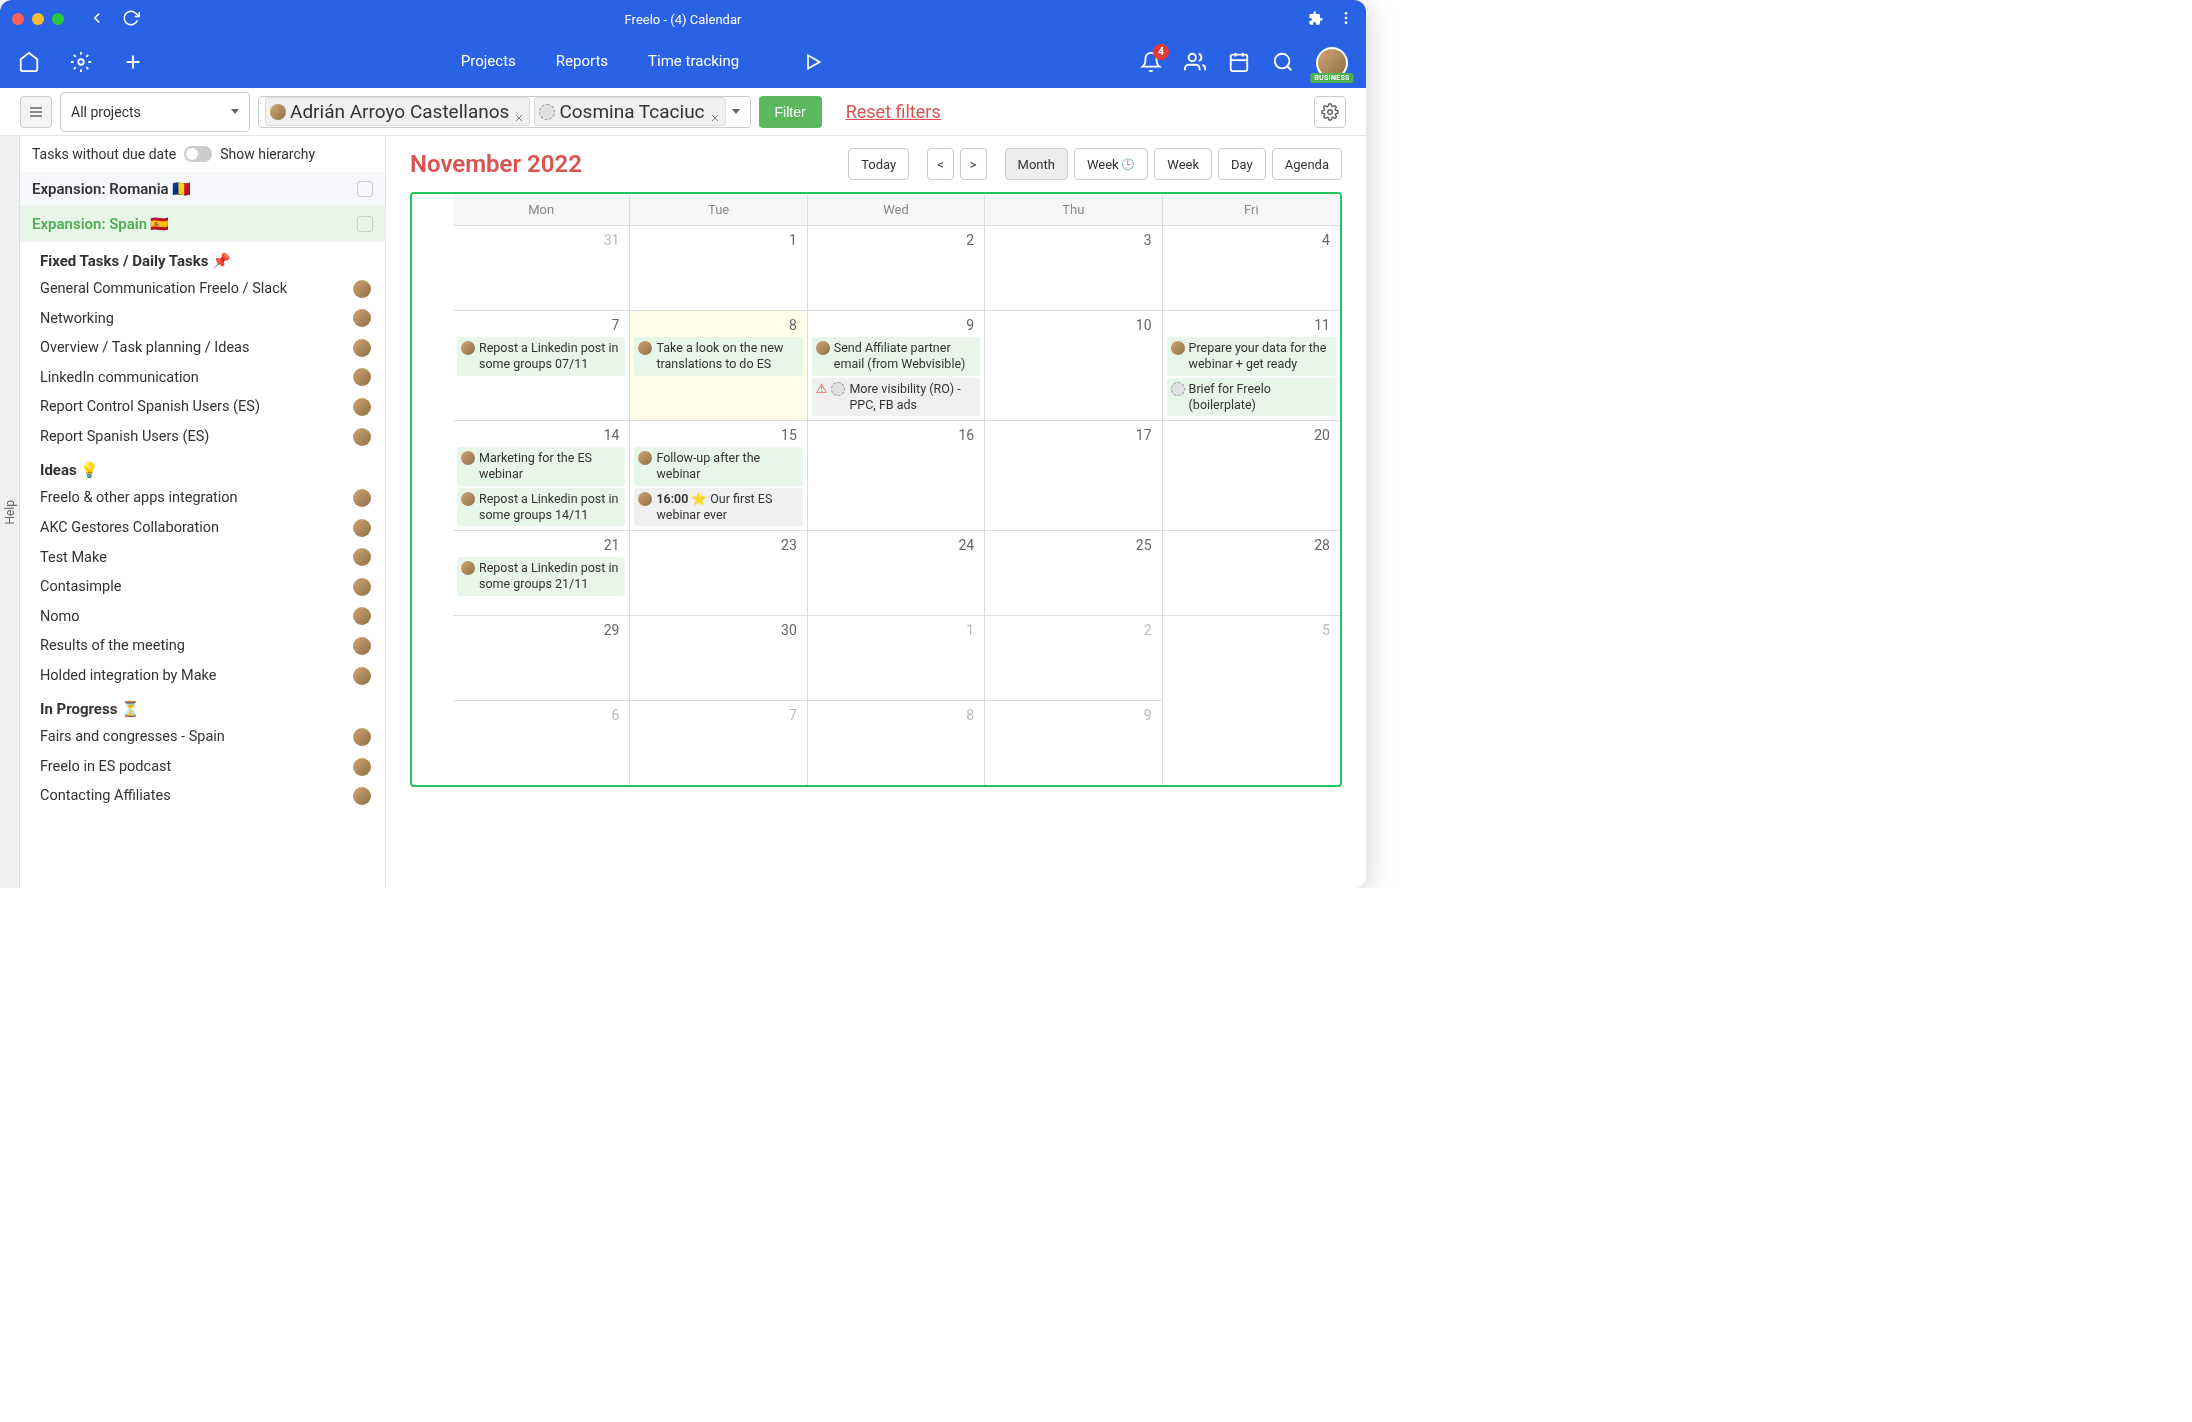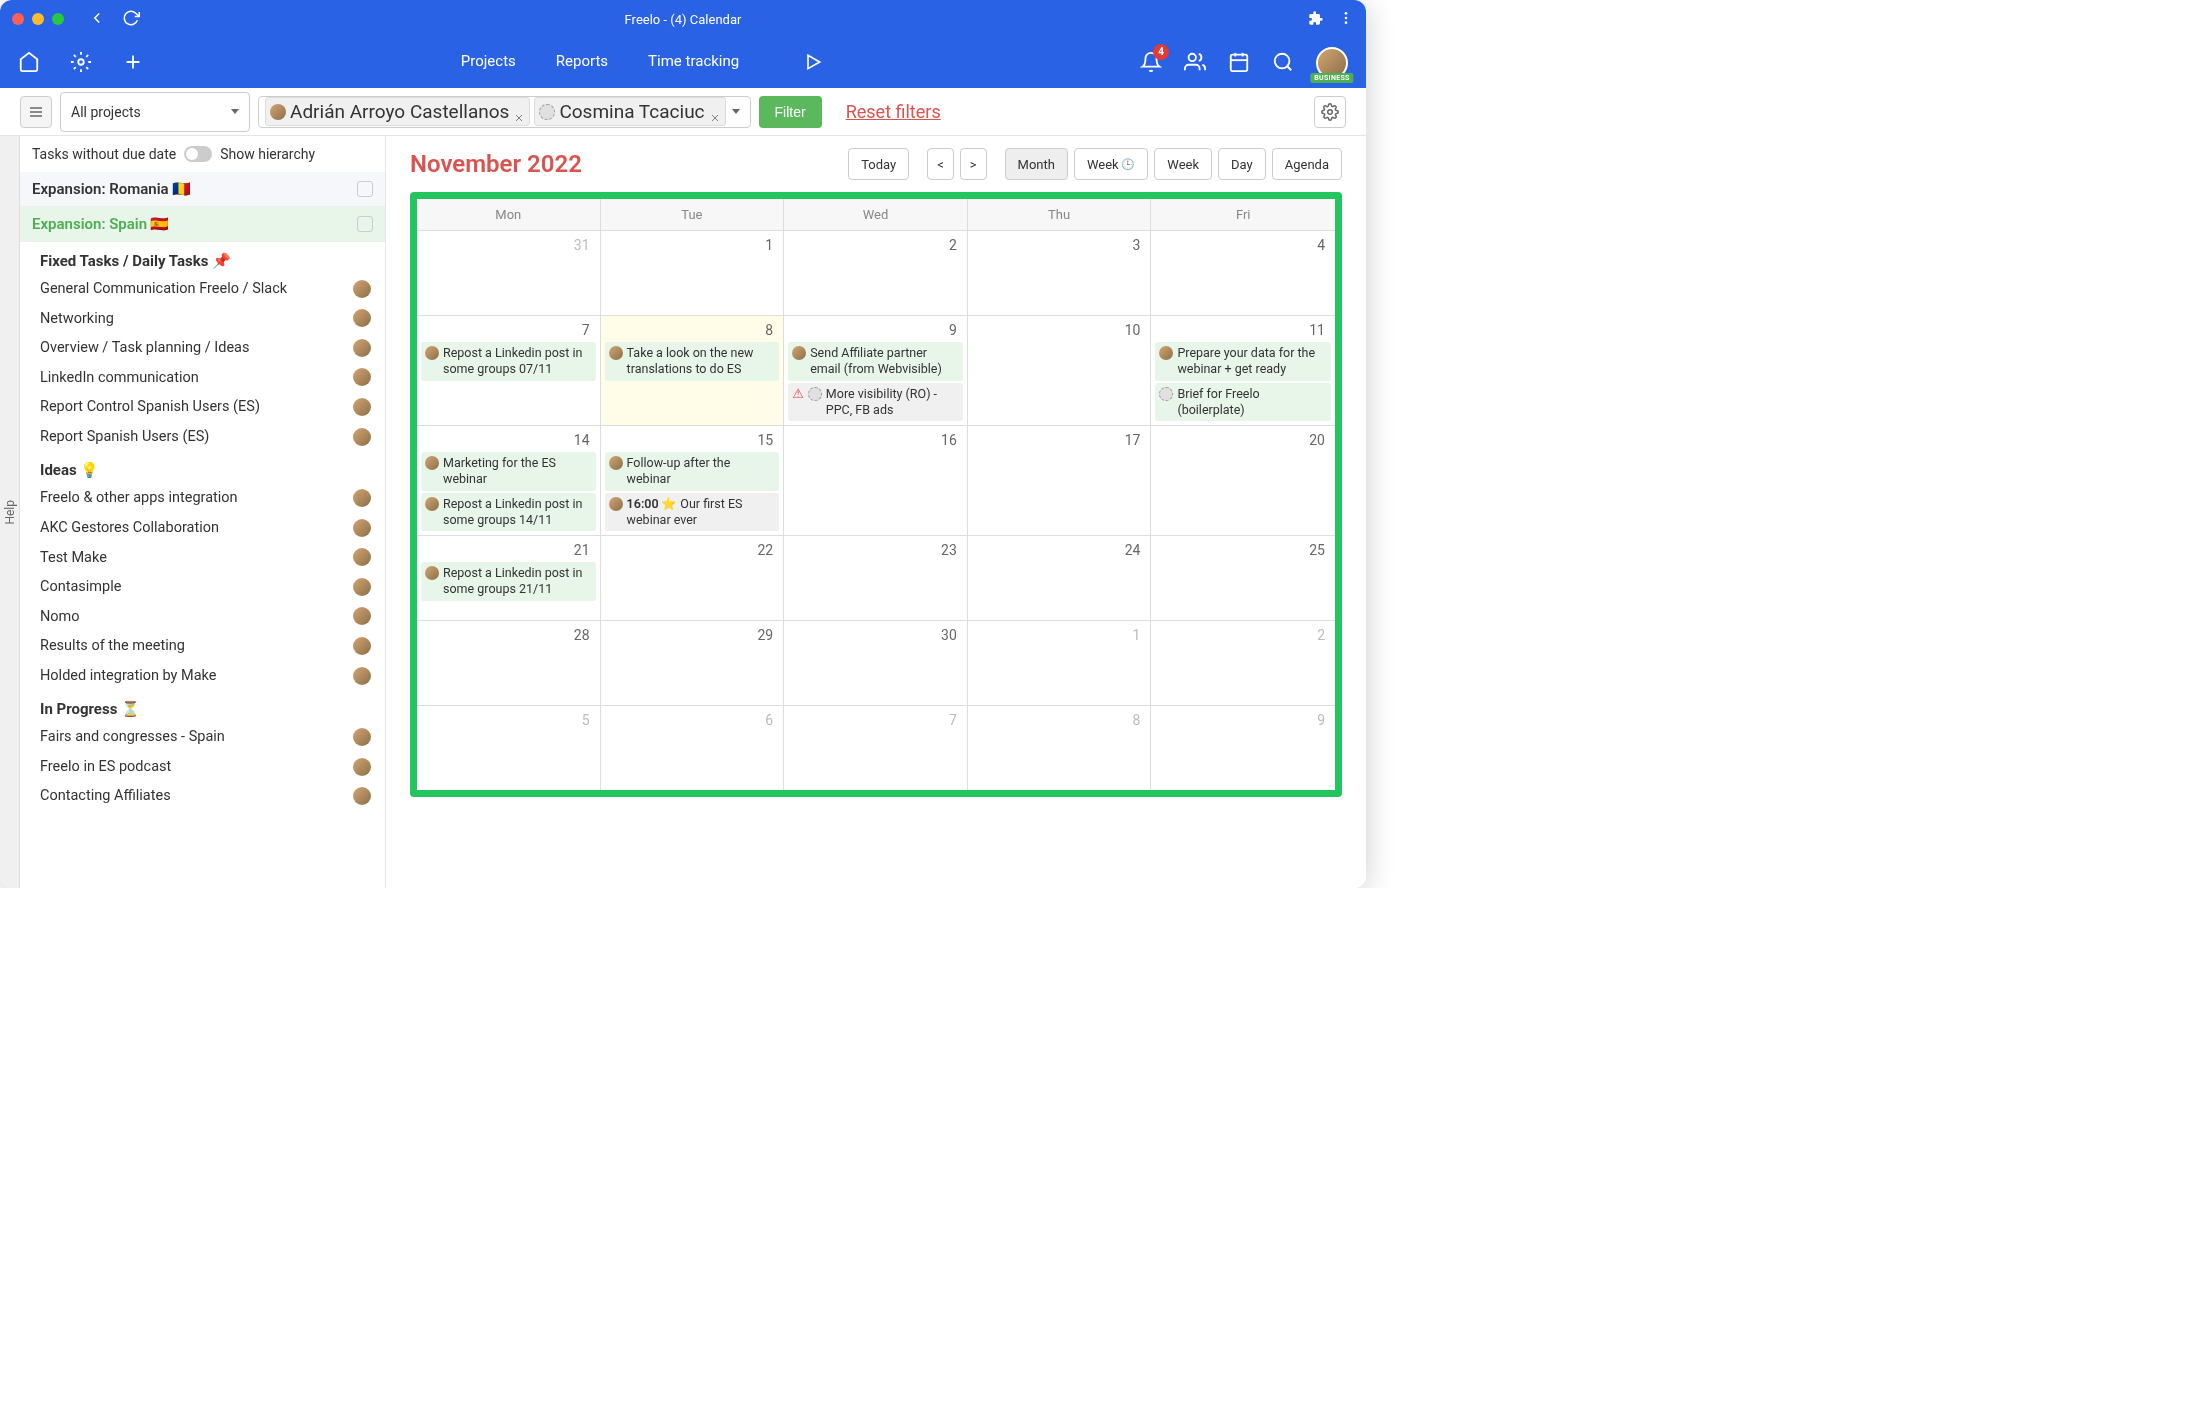--- a/index.html
+++ b/index.html
@@ -60,21 +60,21 @@
 .section-heading { padding: 10px 20px 4px; font-weight: 700; font-size: 15px; }
 .task-row { padding: 5px 14px 5px 20px; display: flex; align-items: center; justify-content: space-between; font-size: 14.5px; cursor: pointer; line-height: 1.35; }
 .task-avatar { width: 18px; height: 18px; border-radius: 50%; background: linear-gradient(135deg,#d4a574,#8b6f47); flex-shrink: 0; }
 .main { flex: 1; padding: 12px 24px; overflow: auto; background: #fff; }
 .cal-topbar { display: flex; align-items: center; margin-bottom: 12px; }
 .cal-title { font-size: 24px; font-weight: 600; color: #d9534f; }
 .cal-controls { margin-left: auto; display: flex; gap: 6px; }
 .cal-btn { height: 32px; border: 1px solid #ccc; border-radius: 4px; padding: 0 12px; display: flex; align-items: center; font-size: 13px; cursor: pointer; background: #fff; }
 .cal-btn.active { background: #eee; }
 .cal-btn.small { padding: 0 9px; }
-.calendar { border: 7px solid #22c55e; border-radius: 4px; }
+.calendar { border: 2px solid #22c55e; border-radius: 4px; padding-left: 41px; }
 .cal-head { display: grid; grid-template-columns: repeat(5,1fr); background: #f7f7f7; }
 .cal-head div { padding: 8px; text-align: center; font-size: 13px; color: #888; border-right: 1px solid #ddd; }
 .cal-head div:last-child { border-right: none; }
 .cal-body { display: grid; grid-template-columns: repeat(5,1fr); }
 .cal-cell { min-height: 85px; border-right: 1px solid #ddd; border-top: 1px solid #ddd; padding: 4px; position: relative; }
 .cal-cell:nth-child(5n) { border-right: none; }
 .cal-cell.today { background: #fffde7; }
 .cal-day { text-align: right; font-size: 14px; color: #666; padding: 2px 6px; }
 .cal-cell.outside .cal-day { color: #bbb; }
 .cal-event { margin-top: 2px; padding: 3px 4px; font-size: 12.5px; border-radius: 3px; display: flex; gap: 4px; align-items: flex-start; line-height: 1.3; cursor: pointer; }
@@ -416,23 +416,20 @@
               <div class="cal-day">20</div>
             </div>
             <div class="cal-cell">
               <div class="cal-day">21</div>
               <div class="cal-event green">
                 <span class="mini-avatar"></span>
                 <span>Repost a Linkedin post in some groups 21/11</span>
               </div>
             </div>
             <div class="cal-cell">
-              <div class="cal-day">22</div>
-            </div>
-            <div class="cal-cell">
               <div class="cal-day">23</div>
             </div>
             <div class="cal-cell">
               <div class="cal-day">24</div>
             </div>
             <div class="cal-cell">
               <div class="cal-day">25</div>
             </div>
             <div class="cal-cell">
               <div class="cal-day">28</div>

